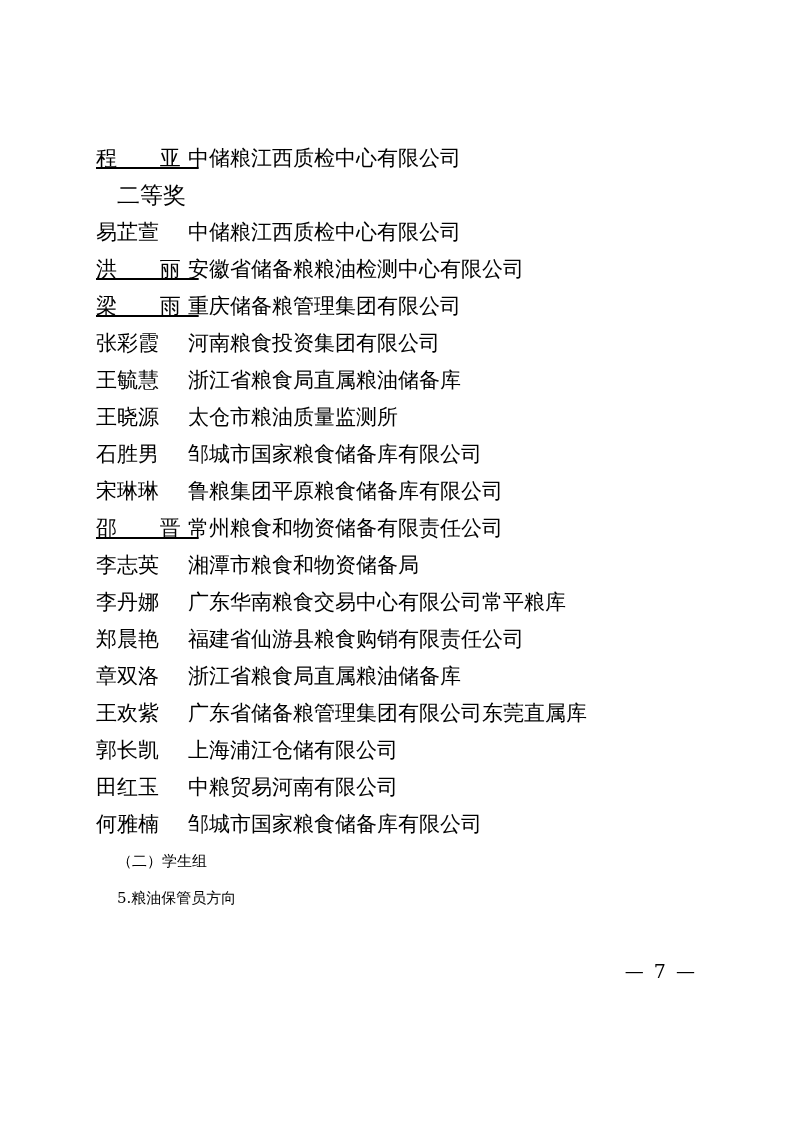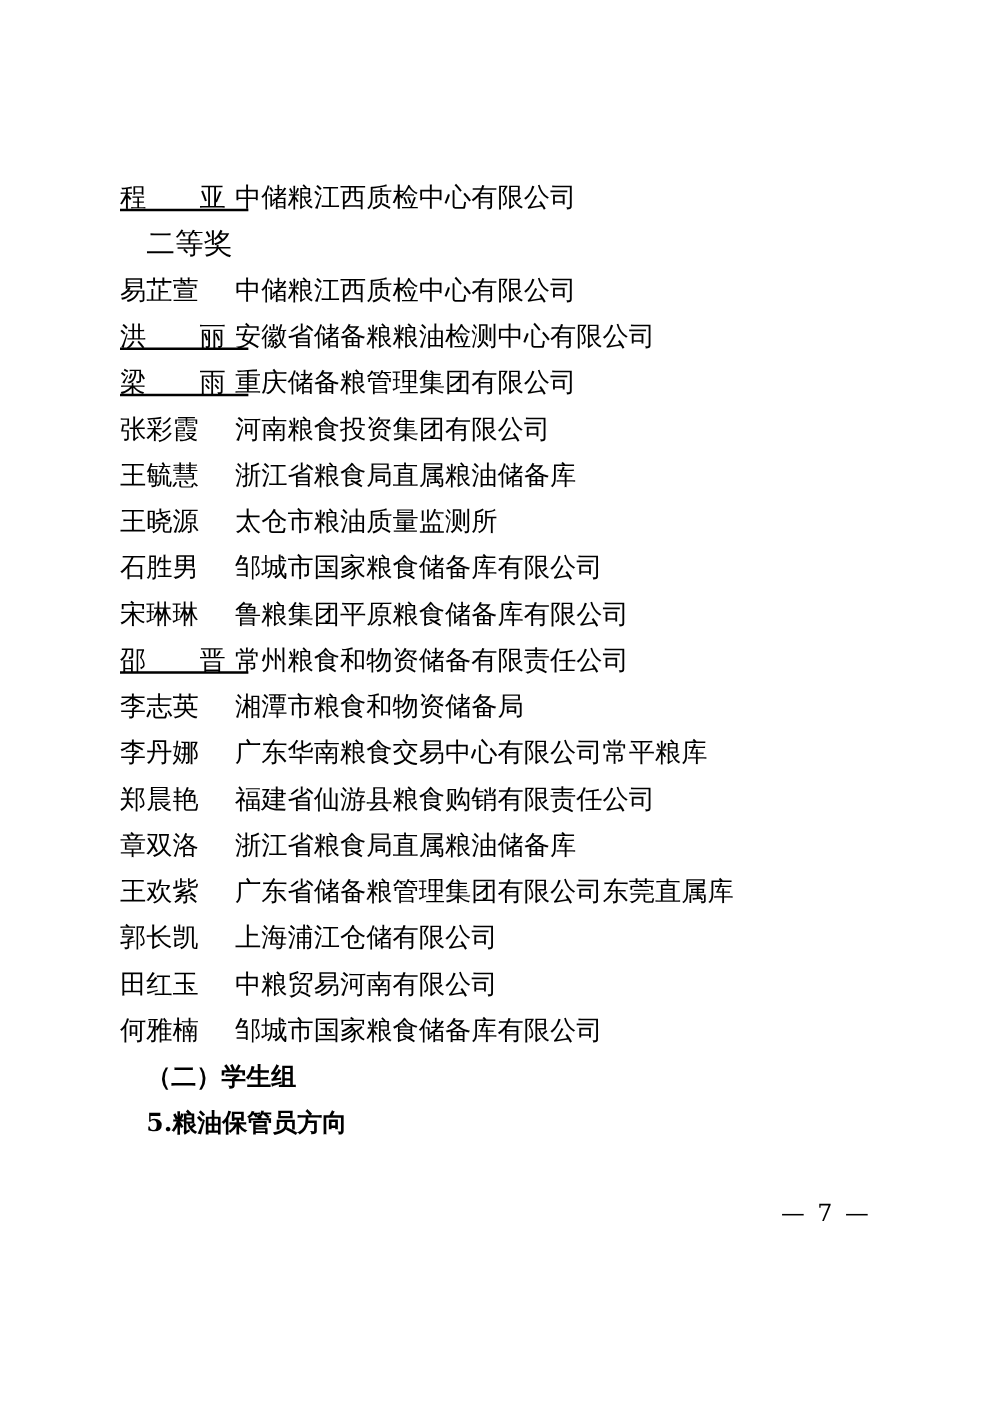--- a/index.html
+++ b/index.html
@@ -50,22 +50,22 @@
     display: block;
     white-space: nowrap;
     font-weight: normal;
     font-size: 23px;
     line-height: 37px;
     padding-left: 21px;
   }
   .section-head {
     display: block;
     white-space: nowrap;
-    font-weight: bold;
-    font-size: 20px;
+    font-weight: normal;
+    font-size: 15px;
     line-height: 37px;
     padding-left: 21px;
   }
   .page-number {
     position: absolute;
     right: 96px;
     bottom: 140px;
     font-size: 19px;
     letter-spacing: 2px;
     white-space: nowrap;

